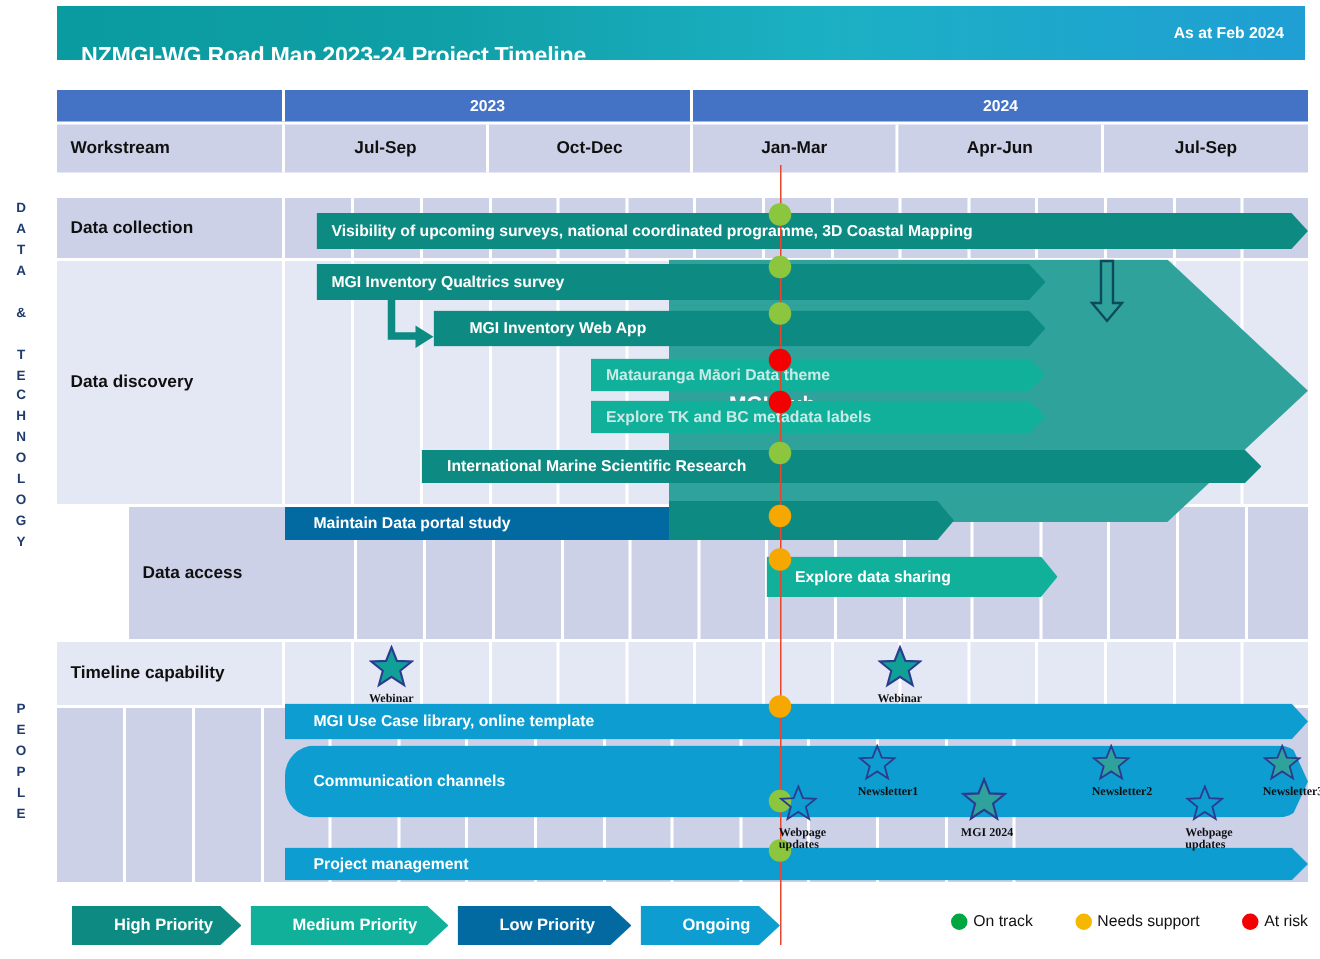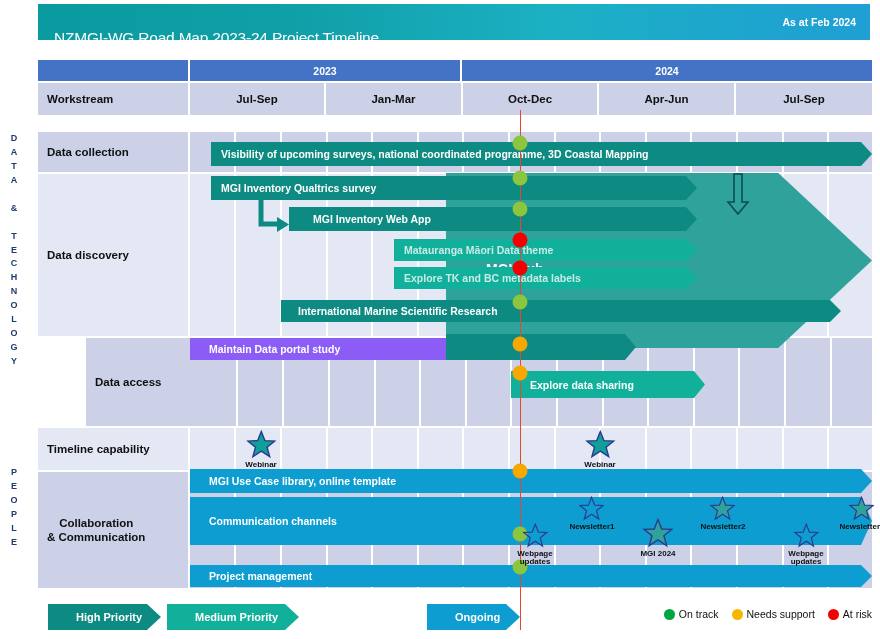--- a/index.html
+++ b/index.html
@@ -11,21 +11,21 @@
     position: relative;
   }
 
   
   #title-bar {
     position:absolute; left:38px; top:4px; width:832px; height:36px;
     background: linear-gradient(90deg, #0a9ba0 0%, #0f9fa6 30%, #1cb0c4 62%, #1f9fd4 100%);
     display:flex; align-items:center; justify-content:space-between;
     padding: 0 14px 0 16px;
   }
-  #title-text { color:#fff; font-size:15.5px; font-weight:normal; letter-spacing:-0.2px;margin-top:32px; }
+  #title-text { color:#fff; font-size:15.5px; font-weight:bold; letter-spacing:-0.2px;margin-top:32px; }
   #title-date { color:#fff; font-size:10.5px; font-weight:bold; }
 
   
   .grid-wrap { position:absolute; left:38px; top:60px; width:834px; }
 
   
   .year-row { display:flex; height:21px; }
   .year-cell {
     background:#4472c4; color:#fff; font-size:10.5px; font-weight:bold;
     display:flex; align-items:center; justify-content:center;
@@ -69,21 +69,21 @@
   .bar {
     position:absolute; display:flex; align-items:center;
     color:#fff; font-weight:bold; white-space:nowrap;
     padding-left:10px; font-size:10.5px;
   }
   .bar.arrow { clip-path: polygon(0 0, calc(100% - 11px) 0, 100% 50%, calc(100% - 11px) 100%, 0 100%); }
   .bar.flat  { clip-path: none; }
 
   .c-high   { background:#0d8b82; }
   .c-med    { background:#11b09a; }
-  .c-low    { background:#8b5cf6; }
+  .c-low    { background:#0369a1; }
   .c-ongoing{ background:#0d9dd0; }
 
   .bar.faded { color:#c9eae6; }
 
   
   #hub-arrow {
     position:absolute;
     background:#2fa39b;
     clip-path: polygon(0 0, 78% 0, 100% 50%, 78% 100%, 0 100%);
     display:flex; align-items:center; padding-left:40px;
@@ -105,36 +105,36 @@
   .dot.amber { background:#f6a700; }
   .dot.red   { background:#f40000; }
 
   
   #today-line {
     position:absolute; left:520px; top:110px; width:1.4px; height:520px;
     background:#e8452c; z-index:5;
   }
 
   
-  .star-mark { position:absolute; transform:translateX(-50%); text-align:center; z-index:7; }
+  .star-mark { position:absolute; transform:translateX(-50%); z-index:7;font-family:Liberation Serif, serif; }
   .star-mark .cap {
     font-size:8px; font-weight:bold; color:#101010; margin-top:-2px;
     line-height:1.05; white-space:nowrap;
   }
   .mgi-cap { font-size:12px; font-weight:bold; color:#101010; }
 
   
   #legend { position:absolute; left:48px; top:604px; width:824px; height:30px; }
   .leg-arrow {
     position:absolute; top:0; height:26px; display:flex; align-items:center;
     padding-left:28px; color:#fff; font-weight:bold; font-size:11px; white-space:nowrap;
     clip-path: polygon(0 0, calc(100% - 14px) 0, 100% 50%, calc(100% - 14px) 100%, 0 100%);
   }
   #status-legend {
-    position:absolute; right:0; top:4px; display:flex; align-items:center; gap:5px;
+    position:absolute; right:0; top:4px; display:flex; align-items:center; gap:20px;
     font-size:10.5px; color:#101010; font-weight:normal;
   }
   #status-legend .sdot { width:11px; height:11px; border-radius:50%; display:inline-block; }
   #status-legend .item { display:flex; align-items:center; gap:4px; margin-right:8px; }
 
   
   .side-label {
     position:absolute; left:4px; width:20px; text-align:center;
     font-size:9px; font-weight:bold; color:#1f3a6e; line-height:1.55;
     letter-spacing:0;
@@ -150,22 +150,22 @@
 
 <div class="grid-wrap">
   <div class="year-row">
     <div class="year-cell blank" style="width:152px;flex:0 0 152px;"></div>
     <div class="year-cell" style="width:272px;flex:0 0 272px;">2023</div>
     <div class="year-cell" style="flex:1 1 auto;border-right:none;">2024</div>
   </div>
   <div class="q-row">
     <div class="q-cell ws" style="width:152px;flex:0 0 152px;">Workstream</div>
     <div class="q-cell" style="width:136px;flex:0 0 136px;">Jul-Sep</div>
+    <div class="q-cell" style="width:136px;flex:0 0 136px;">Oct-Dec</div>
     <div class="q-cell" style="width:137px;flex:0 0 137px;">Jan-Mar</div>
-    <div class="q-cell" style="width:136px;flex:0 0 136px;">Oct-Dec</div>
     <div class="q-cell" style="width:137px;flex:0 0 137px;">Apr-Jun</div>
     <div class="q-cell" style="flex:1 1 auto;border-right:none;">Jul-Sep</div>
   </div>
 </div>
 
 <div class="side-label" style="top:132px;">
   D<br>A<br>T<br>A<br><br>&amp;<br><br>T<br>E<br>C<br>H<br>N<br>O<br>L<br>O<br>G<br>Y
 </div>
 <div class="side-label" style="top:466px;">
   P<br>E<br>O<br>P<br>L<br>E
@@ -247,23 +247,20 @@
       <div class="colsep" style="left:409px;"></div>
         <div class="colsep" style="left:455px;"></div>
       <div class="colsep" style="left:500px;"></div>
         <div class="colsep" style="left:546px;"></div>
       <div class="colsep" style="left:592px;"></div>
         <div class="colsep" style="left:637px;"></div>
     </div>
   </div>
 
   <div class="row" style="top:354px;height:116px;">
-    <div class="row-label shade-a">
-      <span>Collaboration<br>&amp; Communication</span>
-    </div>
     <div class="row-track shade-a">
       <div class="colsep" style="left:44px;"></div>
         <div class="colsep" style="left:90px;"></div>
       <div class="colsep" style="left:136px;"></div>
         <div class="colsep" style="left:181px;"></div>
       <div class="colsep" style="left:227px;"></div>
         <div class="colsep" style="left:272px;"></div>
       <div class="colsep" style="left:318px;"></div>
         <div class="colsep" style="left:364px;"></div>
       <div class="colsep" style="left:409px;"></div>
@@ -313,21 +310,21 @@
 <div class="bar arrow c-high" style="left:446px; top:334px; width:190px; height:26px; z-index:2;"></div>
 
 <div class="bar arrow c-med" style="left:511px; top:371px; width:194px; height:27px; z-index:3;">
   <span style="padding-left:9px;">Explore data sharing</span>
 </div>
 
 <div class="bar arrow c-ongoing" style="left:190px; top:469px; width:682px; height:24px; z-index:3;">
   <span style="padding-left:9px;">MGI Use Case library, online template</span>
 </div>
 
-<div class="bar arrow c-ongoing" style="left:190px; top:497px; width:682px; height:48px; z-index:3;">
+<div class="bar arrow c-ongoing" style="left:190px; top:497px; width:682px; height:48px; z-index:3;border-radius:20px;">
   <span style="padding-left:9px;">Communication channels</span>
 </div>
 
 <div class="bar arrow c-ongoing" style="left:190px; top:565px; width:682px; height:22px; z-index:3;">
   <span style="padding-left:9px;">Project management</span>
 </div>
 
 <div id="today-line"></div>
 
 <div class="dot green" style="left:520px; top:143px;"></div>
@@ -370,21 +367,21 @@
   <div class="cap">Newsletter1</div>
 </div>
 
 <div class="star-mark" style="left:658px; top:518px;">
   <svg width="31" height="30" viewBox="0 0 30 29">
     <path d="M15 1.5 L18.6 10.6 L28.4 11 L20.8 17.2 L23.4 26.7 L15 21.2 L6.6 26.7 L9.2 17.2 L1.6 11 L11.4 10.6 Z" fill="#2fa39b" stroke="#2b3c8f" stroke-width="1.4"></path>
   </svg>
   <div class="cap mgi-cap">MGI 2024</div>
 </div>
 
-<div class="star-mark" style="left:723px; top:496px;">
+<div class="star-mark" style="left:748px; top:496px;">
   <svg width="26" height="25" viewBox="0 0 30 29">
     <path d="M15 1.5 L18.6 10.6 L28.4 11 L20.8 17.2 L23.4 26.7 L15 21.2 L6.6 26.7 L9.2 17.2 L1.6 11 L11.4 10.6 Z" fill="#2fa39b" stroke="#2b3c8f" stroke-width="1.4"></path>
   </svg>
   <div class="cap">Newsletter2</div>
 </div>
 
 <div class="star-mark" style="left:806px; top:523px;">
   <svg width="26" height="25" viewBox="0 0 30 29">
     <path d="M15 1.5 L18.6 10.6 L28.4 11 L20.8 17.2 L23.4 26.7 L15 21.2 L6.6 26.7 L9.2 17.2 L1.6 11 L11.4 10.6 Z" fill="none" stroke="#2b3c8f" stroke-width="1.4"></path>
   </svg>
@@ -394,20 +391,21 @@
 <div class="star-mark" style="left:862px; top:496px;">
   <svg width="26" height="25" viewBox="0 0 30 29">
     <path d="M15 1.5 L18.6 10.6 L28.4 11 L20.8 17.2 L23.4 26.7 L15 21.2 L6.6 26.7 L9.2 17.2 L1.6 11 L11.4 10.6 Z" fill="#2fa39b" stroke="#2b3c8f" stroke-width="1.4"></path>
   </svg>
   <div class="cap">Newsletter3</div>
 </div>
 
 <div id="legend">
   <div class="leg-arrow c-high" style="left:0px;   width:113px;">High Priority</div>
   <div class="leg-arrow c-med" style="left:119px; width:132px;">Medium Priority</div>
+  <div class="leg-arrow c-low" style="left:257px; width:116px;">Low Priority</div>
   <div class="leg-arrow c-ongoing" style="left:379px; width:93px;">Ongoing</div>
 
   <div id="status-legend">
     <span class="item">
       <span class="sdot" style="background:#00a63f;"></span>
       <span>On track</span>
     </span>
     <span class="item">
       <span class="sdot" style="background:#f6b700;"></span>
       <span>Needs support</span>

